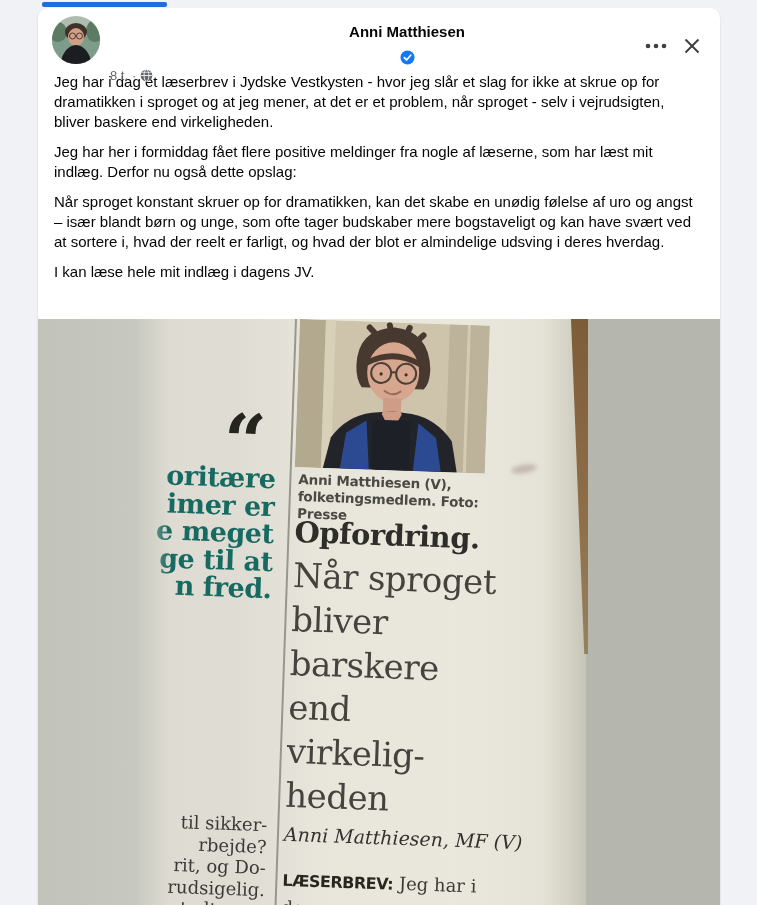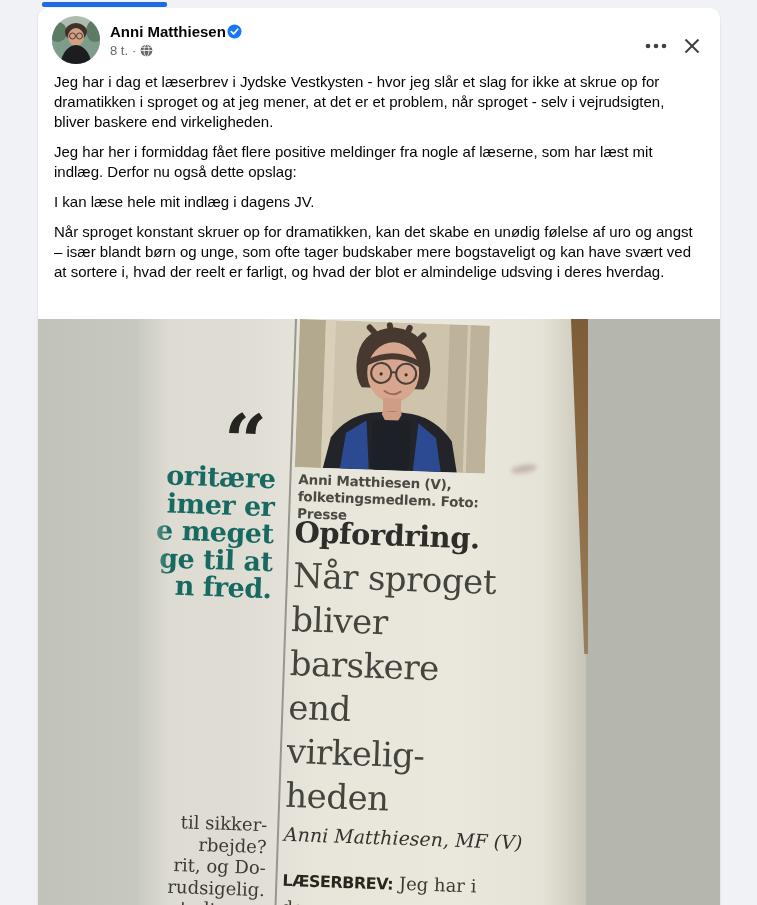--- a/index.html
+++ b/index.html
@@ -8,21 +8,21 @@
   .accent-bar { position:absolute; left:42px; top:2px; width:125px; height:5px;
                 background:#1f6be0; border-radius:2px; z-index:5; }
   .card { position:absolute; left:38px; top:8px; width:682px; height:920px;
           background:#ffffff; border-radius:10px 10px 0 0;
           box-shadow:0 1px 2px rgba(0,0,0,.15); }
   
   .hdr { position:relative; padding:10px 16px 6px; height:62px; }
   .avatar { position:absolute; left:14px; top:8px; width:48px; height:48px;
             border-radius:50%; overflow:hidden; cursor:pointer; }
   .hd-text { margin-left:56px; padding-top:5px; }
-  .name-row { display:flex; align-items:center; gap:1px; }
+  .name-row { display:flex; align-items:center; gap:10px;flex-direction:column; }
   .name { font-size:15px; font-weight:bold; color:#050505; cursor:pointer; }
   .meta { display:flex; align-items:center; gap:4px; font-size:13px; color:#65676b; margin-top:3px; }
   .hdr-btn { position:absolute; top:24px; width:28px; height:28px; display:flex;
              align-items:center; justify-content:center; cursor:pointer; border-radius:50%; }
   .btn-more { right:50px; }
   .btn-close { right:14px; }
   
   .post-text { padding:2px 16px 0; }
   .post-text p { font-size:15px; line-height:20px; color:#050505; margin:0 0 10px; }
   
@@ -122,22 +122,22 @@
       <svg width="18" height="18" viewBox="0 0 18 18">
         <line x1="2.5" y1="2.5" x2="15.5" y2="15.5" stroke="#3d3f41" stroke-width="2"></line>
         <line x1="15.5" y1="2.5" x2="2.5" y2="15.5" stroke="#3d3f41" stroke-width="2"></line>
       </svg>
     </div>
   </div>
 
   <div class="post-text">
     <p>Jeg har i dag et læserbrev i Jydske Vestkysten - hvor jeg slår et slag for ikke at skrue op for dramatikken i sproget og at jeg mener, at det er et problem, når sproget - selv i vejrudsigten, bliver baskere end virkeligheden.</p>
     <p>Jeg har her i formiddag fået flere positive meldinger fra nogle af læserne, som har læst mit indlæg. Derfor nu også dette opslag:</p>
+    <p>Når sproget konstant skruer op for dramatikken, kan det skabe en unødig følelse af uro og angst – især blandt børn og unge, som ofte tager budskaber mere bogstaveligt og kan have svært ved at sortere i, hvad der reelt er farligt, og hvad der blot er almindelige udsving i deres hverdag.</p>
     <p>I kan læse hele mit indlæg i dagens JV.</p>
-    <p>Når sproget konstant skruer op for dramatikken, kan det skabe en unødig følelse af uro og angst – især blandt børn og unge, som ofte tager budskaber mere bogstaveligt og kan have svært ved at sortere i, hvad der reelt er farligt, og hvad der blot er almindelige udsving i deres hverdag.</p>
   </div>
 
   <div class="np">
     <div class="np-paper"></div>
 
     <div class="np-rot">
       <div class="np-rule"></div>
 
       <div class="np-quotemark">“</div>
 

